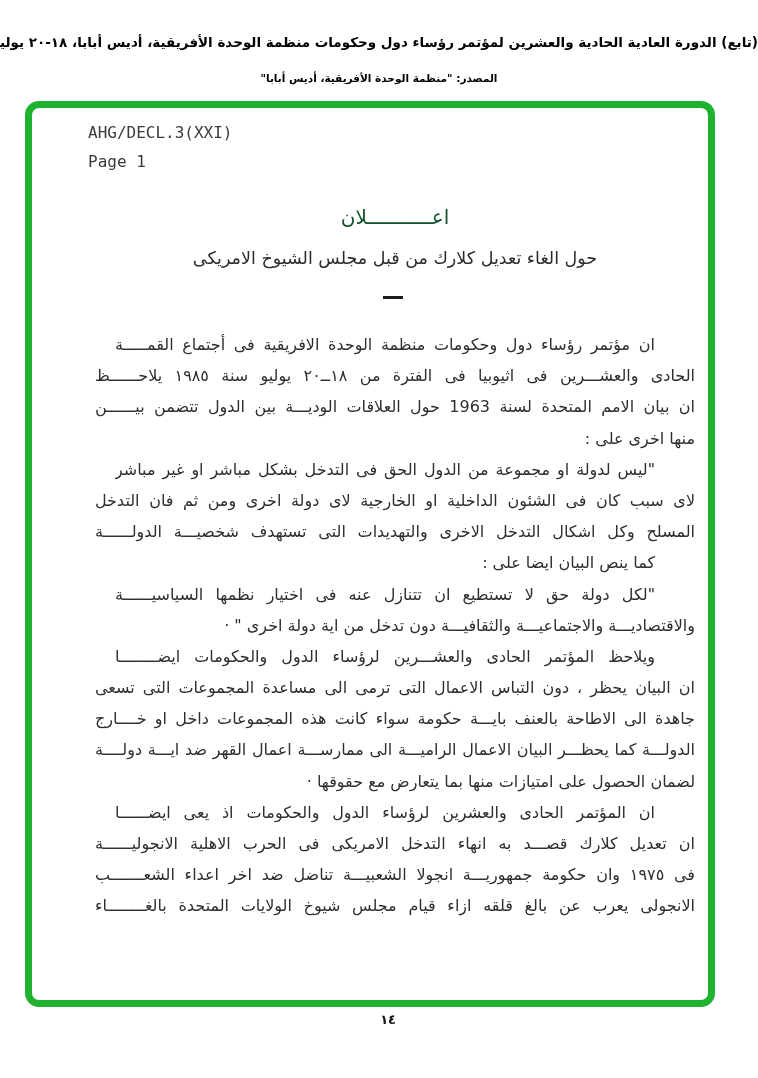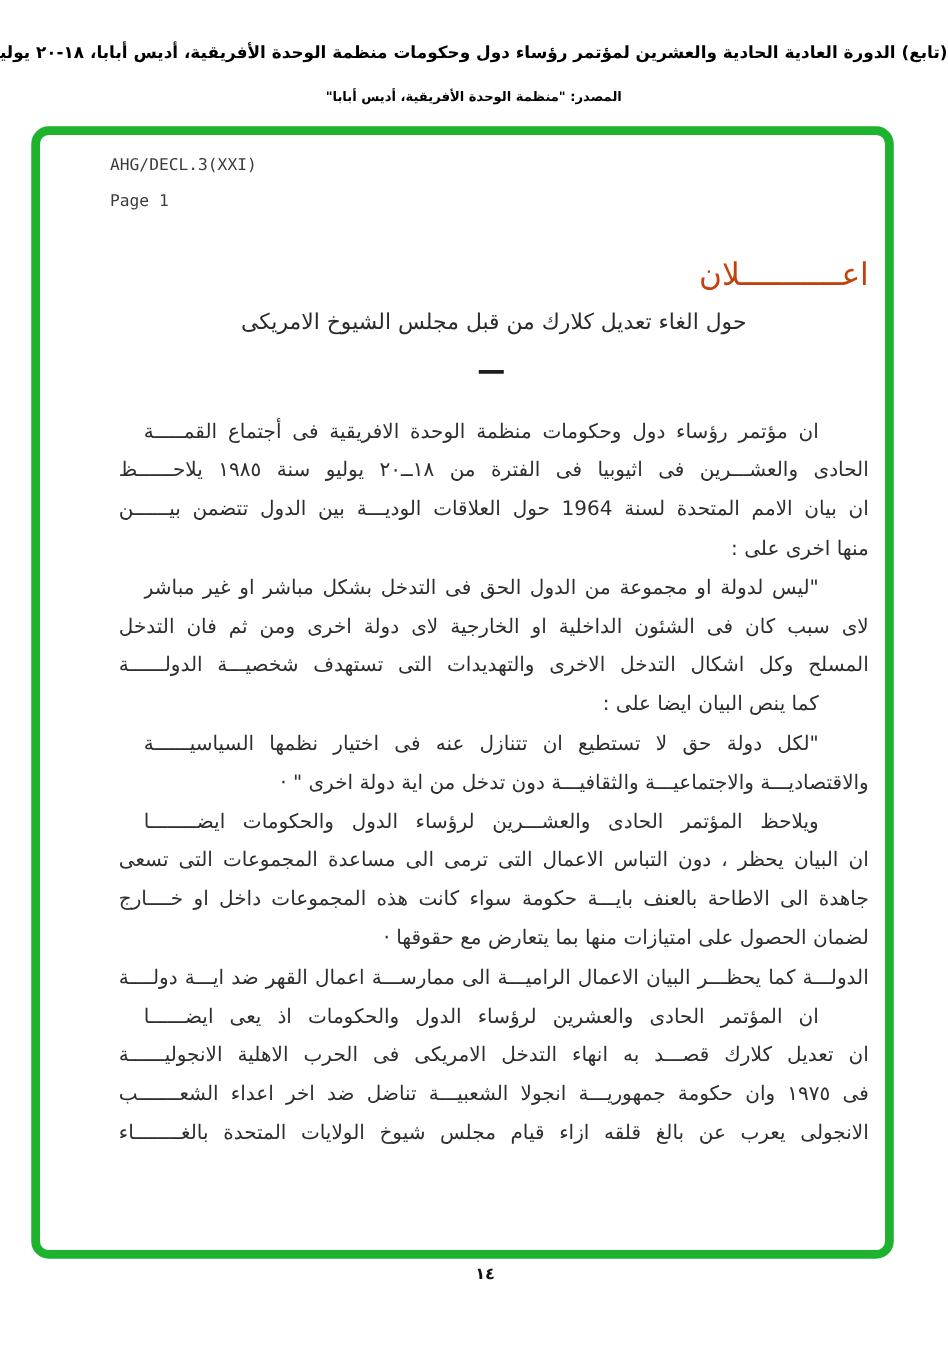--- a/index.html
+++ b/index.html
@@ -32,29 +32,29 @@
     border:7px solid #1eb22f;
     border-radius:14px;
     box-sizing:border-box;
     background:#fff;
   }
 
   
   .ref-block {
     position:absolute; left:56px; top:10px;
     font-family:"DejaVu Sans Mono","Liberation Mono",monospace;
-    font-size:13px; color:#3b3b3b; line-height:29px;
+    font-size:16px; color:#3b3b3b; line-height:29px;
     white-space:nowrap;
   }
 
   
   .doc-title {
     position:absolute; left:63px; top:97px; width:600px;
-    direction:rtl; 
-    font-size:25px; color:#c2410c;
+    direction:rtl; text-align:center;
+    font-size:20px; color:#14532d;
   }
   .doc-subtitle {
     position:absolute; left:63px; top:140px; width:600px;
     direction:rtl; text-align:center;
     font-size:17.5px; color:#2b2b2b;
   }
   .title-dash {
     position:absolute; left:351px; top:188px;
     width:20px; height:3px; background:#1c1c1c;
   }
@@ -99,33 +99,33 @@
       <div>Page 1</div>
     </div>
 
     <div class="doc-title">اعـــــــــــلان</div>
     <div class="doc-subtitle">حول الغاء تعديل كلارك من قبل مجلس الشيوخ الامريكى</div>
     <div class="title-dash"></div>
 
     <div class="doc-body">
       <div class="bline indent">ان مؤتمر رؤساء دول وحكومات  منظمة الوحدة الافريقية فى أجتماع القمـــــة</div>
       <div class="bline">الحادى والعشـــرين فى اثيوبيا  فى الفترة من ١٨ــ٢٠ يوليو سنة ١٩٨٥ يلاحــــــظ</div>
-      <div class="bline">ان بيان الامم المتحدة لسنة 1964 حول العلاقات الوديـــة بين الدول  تتضمن بيــــــن</div>
+      <div class="bline">ان بيان الامم المتحدة لسنة 1963 حول العلاقات الوديـــة بين الدول  تتضمن بيــــــن</div>
       <div class="bline short">منها اخرى على :</div>
       <div class="bline indent">"ليس لدولة او مجموعة من الدول الحق فى التدخل بشكل مباشر او غير مباشر</div>
       <div class="bline">لاى سبب كان فى الشئون الداخلية او الخارجية لاى دولة اخرى ومن ثم فان التدخل</div>
       <div class="bline">المسلح وكل اشكال التدخل الاخرى والتهديدات التى تستهدف شخصيـــة الدولــــــة</div>
       <div class="bline short indent">كما ينص البيان ايضا على :</div>
       <div class="bline indent">"لكل دولة حق لا تستطيع ان تتنازل عنه فى اختيار نظمها السياسيــــــة</div>
       <div class="bline short">والاقتصاديـــة والاجتماعيـــة والثقافيـــة دون تدخل من اية دولة اخرى " ·</div>
       <div class="bline indent">ويلاحظ  المؤتمر الحادى والعشـــرين لرؤساء الدول والحكومات ايضــــــــا</div>
       <div class="bline">ان البيان يحظر ، دون التباس الاعمال التى ترمى الى مساعدة المجموعات التى تسعى</div>
       <div class="bline">جاهدة الى الاطاحة بالعنف بايـــة حكومة سواء كانت هذه المجموعات داخل او خــــارج</div>
+      <div class="bline">الدولـــة كما يحظـــر البيان الاعمال الراميـــة الى ممارســـة اعمال القهر ضد ايـــة دولــــة</div>
       <div class="bline short">لضمان الحصول على امتيازات منها بما يتعارض مع حقوقها ·</div>
-      <div class="bline">الدولـــة كما يحظـــر البيان الاعمال الراميـــة الى ممارســـة اعمال القهر ضد ايـــة دولــــة</div>
       <div class="bline indent">ان المؤتمر الحادى والعشرين لرؤساء الدول والحكومات اذ يعى ايضــــــا</div>
       <div class="bline">ان تعديل كلارك قصـــد به انهاء التدخل الامريكى فى الحرب الاهلية الانجوليــــــة</div>
       <div class="bline">فى ١٩٧٥ وان حكومة جمهوريـــة انجولا الشعبيـــة تناضل ضد اخر اعداء الشعـــــــب</div>
       <div class="bline">الانجولى يعرب عن بالغ قلقه ازاء قيام مجلس شيوخ الولايات المتحدة بالغــــــــاء</div>
     </div>
 
   </div>
 
   <div class="page-num">١٤</div>
 

